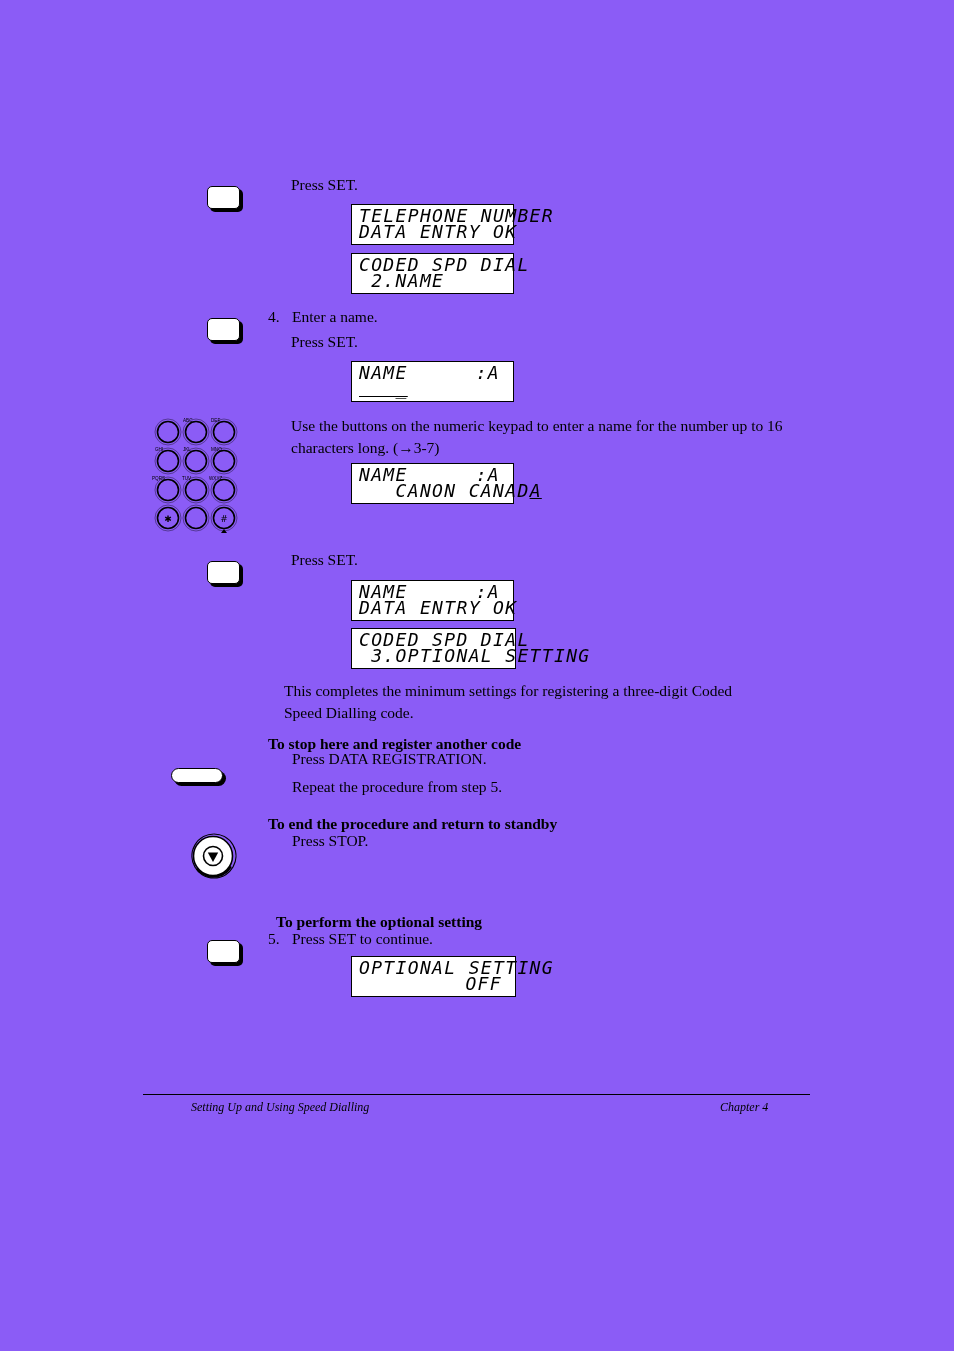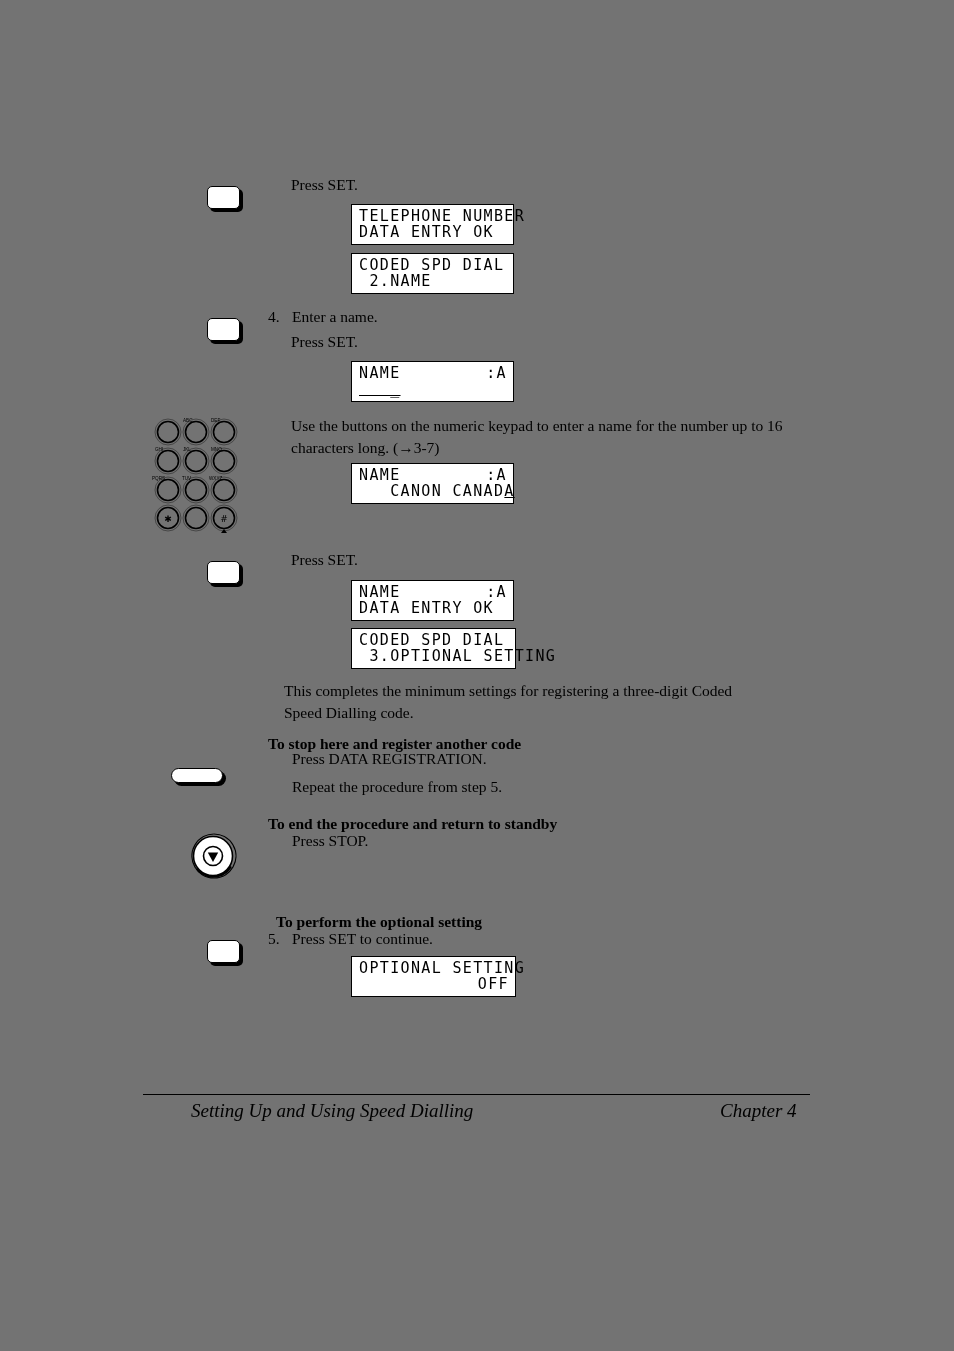--- a/index.html
+++ b/index.html
@@ -4,21 +4,21 @@
 <style>
   html, body {
     margin: 0;
     padding: 0;
     background: #ffffff;
   }
   .page {
     position: relative;
     width: 954px;
     height: 1351px;
-    background: #737373;
+    background: #8b5cf6;
     font-family: "Liberation Serif", "DejaVu Serif", serif;
     color: #000000;
     overflow: hidden;
   }
 
   
   .txt {
     position: absolute;
     font-family: "Liberation Serif", "DejaVu Serif", serif;
     font-size: 15.5px;
@@ -28,26 +28,27 @@
   }
   .txt.bold { font-weight: bold; }
   .txt.wrap { white-space: normal; }
 
   
   .lcd {
     position: absolute;
     box-sizing: border-box;
     border: 1.3px solid #000;
     background: #fff;
-    padding: 3px 6px 4px 7px;
+    padding: 3px 13px 4px 7px;
     font-family: "DejaVu Sans Mono", "Liberation Mono", monospace;
-    font-size: 15px;
+    font-size: 18px;
     letter-spacing: 1.35px;
     line-height: 16px;
     color: #000;
+    font-style: italic;
   }
   .lcd .line {
     display: block;
     white-space: pre;
     height: 16px;
   }
   .lcd .line.two {
     display: flex;
     justify-content: space-between;
   }
@@ -105,21 +106,21 @@
     top: 1094px;
     width: 667px;
     height: 0;
     border-top: 1.4px solid #000;
   }
   .footer-text {
     position: absolute;
     top: 1100px;
     font-family: "Liberation Serif", "DejaVu Serif", serif;
     font-style: italic;
-    font-size: 19px;
+    font-size: 12px;
     color: #000;
     white-space: pre;
   }
   .footer-left  { left: 191px; }
   .footer-right { left: 720px; width: 90px; text-align: left; }
 </style>
 </head>
 <body>
 
 <div class="page">

